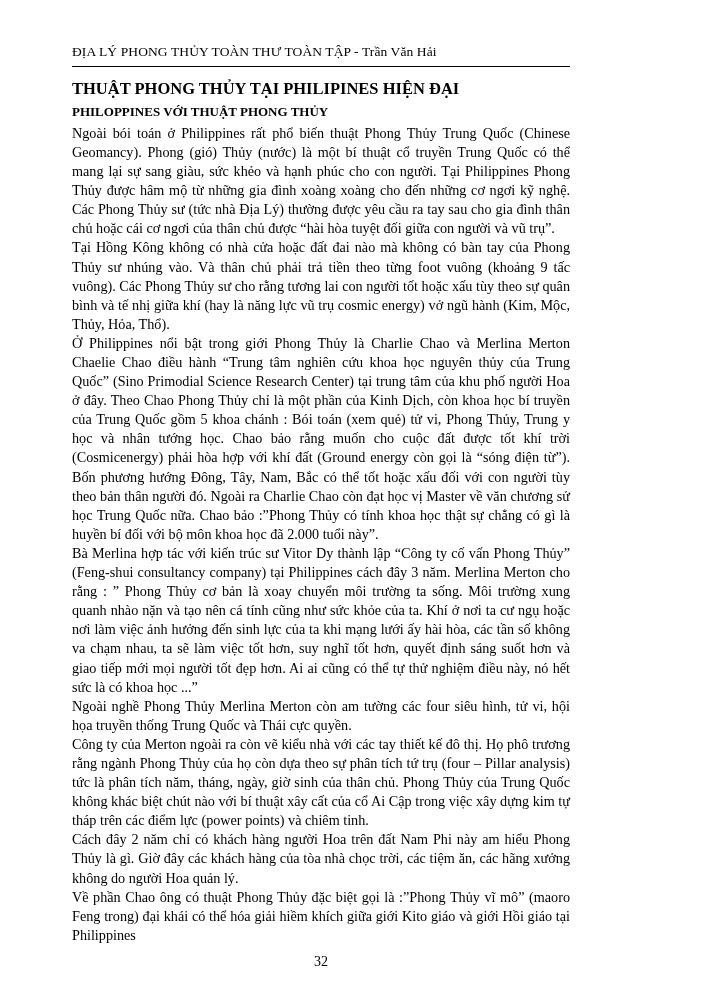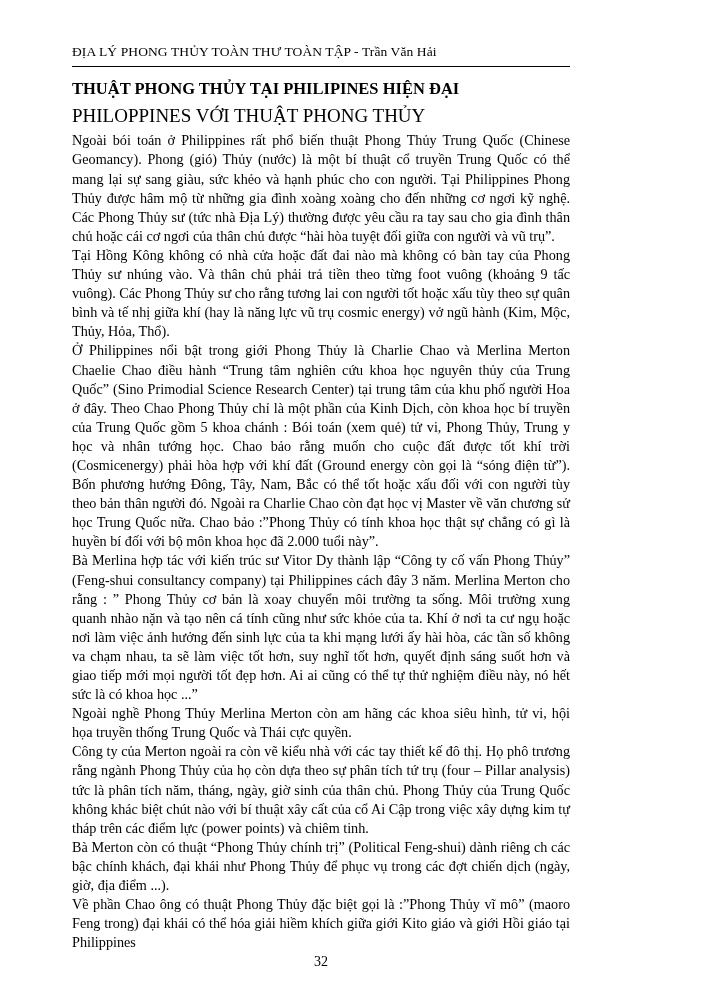--- a/index.html
+++ b/index.html
@@ -34,22 +34,22 @@
     margin: 0 0 12px 0;
     height: 0;
   }
   .doc-title {
     font-size: 16.5px;
     font-weight: bold;
     margin: 0 0 4px 0;
     line-height: 1.25;
   }
   .doc-subtitle {
-    font-size: 19px;
-    font-weight: normal;
+    font-size: 13px;
+    font-weight: bold;
     margin: 0 0 4px 0;
     line-height: 1.25;
   }
   .body-text p {
     font-size: 14.2px;
     line-height: 1.345;
     margin: 0;
     text-align: justify;
     text-justify: inter-word;
     text-indent: 0;
@@ -76,21 +76,21 @@
 
   <h1 class="doc-title">THUẬT PHONG THỦY TẠI PHILIPINES HIỆN ĐẠI</h1>
 
   <h2 class="doc-subtitle">PHILOPPINES VỚI THUẬT PHONG THỦY</h2>
 
   <div class="body-text">
     <p>Ngoài bói toán ở Philippines  rất phổ biến thuật Phong Thủy Trung Quốc (Chinese Geomancy). Phong (gió) Thủy (nước) là một bí thuật cổ truyền Trung Quốc có thể mang lại sự sang giàu, sức khẻo và hạnh phúc cho con người. Tại Philippines Phong Thủy được hâm mộ từ những gia đình xoàng xoàng cho đến những cơ ngơi kỹ nghệ. Các Phong Thủy sư (tức nhà Địa Lý) thường được yêu cầu ra tay sau cho gia đình thân chủ hoặc cái cơ ngơi của thân chủ được “hài hòa tuyệt đối giữa con người và vũ trụ”.</p>
     <p>Tại Hồng Kông không có nhà cửa hoặc đất đai nào mà không có bàn tay của Phong Thủy sư nhúng vào. Và thân chủ phải trả tiền theo từng foot vuông (khoảng 9 tấc vuông). Các Phong Thủy sư cho rằng tương lai con người tốt hoặc xấu tùy theo sự quân bình và tế nhị giữa khí (hay là năng lực vũ trụ cosmic energy) vở ngũ hành (Kim, Mộc, Thủy, Hỏa, Thổ).</p>
     <p>Ở Philippines nổi bật trong giới Phong Thủy là Charlie Chao và Merlina Merton Chaelie Chao điều hành “Trung tâm nghiên cứu khoa học nguyên thủy của Trung Quốc” (Sino Primodial Science Research Center) tại trung tâm của khu phố người Hoa ở đây. Theo Chao Phong Thủy chỉ là một phần của Kinh Dịch, còn khoa học bí truyền của Trung Quốc gồm 5 khoa chánh : Bói toán (xem quẻ) tử vi, Phong Thủy, Trung y học và nhân tướng học. Chao bảo rằng muốn cho cuộc đất được tốt khí trời (Cosmicenergy) phải hòa hợp với khí đất (Ground energy còn gọi là “sóng điện từ”). Bốn phương hướng Đông, Tây, Nam, Bắc có thể tốt hoặc xấu đối với con người tùy theo bản thân người đó. Ngoài ra Charlie Chao còn đạt học vị Master về văn chương sử học Trung Quốc nữa. Chao bảo :”Phong Thủy có tính khoa học thật sự chẳng có gì là huyền bí đối với bộ môn khoa học đã 2.000 tuổi này”.</p>
     <p>Bà Merlina hợp tác với kiến trúc sư Vitor Dy thành lập “Công ty cố vấn Phong Thủy” (Feng-shui consultancy company) tại Philippines cách đây 3 năm. Merlina Merton cho rằng : ” Phong Thủy cơ bản là xoay chuyển môi trường ta sống. Môi trường xung quanh nhào nặn và tạo nên cá tính cũng như sức khỏe của ta. Khí ở nơi ta cư ngụ hoặc nơi làm việc ảnh hưởng đến sinh lực của ta khi mạng lưới ấy hài hòa, các tần số không va chạm nhau, ta sẽ làm việc tốt hơn, suy nghĩ tốt hơn, quyết định sáng suốt hơn và giao tiếp mới mọi người tốt đẹp hơn. Ai ai cũng có thể tự thử nghiệm điều này, nó hết sức là có khoa học ...”</p>
-    <p>Ngoài nghề Phong Thủy Merlina Merton còn am hãng các khoa siêu hình, tử vi, hội họa truyền thống Trung Quốc và Thái cực quyền.</p>
+    <p>Ngoài nghề Phong Thủy Merlina Merton còn am tường các four siêu hình, tử vi, hội họa truyền thống Trung Quốc và Thái cực quyền.</p>
     <p>Công ty của Merton ngoài ra còn vẽ kiểu nhà với các tay thiết kế đô thị. Họ phô trương rằng ngành Phong Thủy của họ còn dựa theo sự phân tích tứ trụ (four – Pillar analysis) tức là phân tích năm, tháng, ngày, giờ sinh của thân chủ. Phong Thủy của Trung Quốc không khác biệt chút nào với bí thuật xây cất của cổ Ai Cập trong việc xây dựng kim tự tháp trên các điểm lực (power points) và chiêm tinh.</p>
-    <p>Bà Merton còn có thuật “Phong Thủy chính trị” (Political Feng-shui) dành riêng ch các bậc chính khách, đại khái như Phong Thủy để phục vụ trong các đợt chiến dịch (ngày, giờ, địa điểm ...).</p>
+    <p>Cách đây 2 năm chỉ có khách hàng người Hoa trên đất Nam Phi này am hiểu Phong Thủy là gì. Giờ đây các khách hàng của tòa nhà chọc trời, các tiệm ăn, các hãng xưởng không do người Hoa quản lý.</p>
     <p>Về phần Chao ông có thuật Phong Thủy đặc biệt gọi là :”Phong Thủy vĩ mô” (maoro Feng trong) đại khái có thể hóa giải hiềm khích giữa giới Kito giáo và giới Hồi giáo tại Philippines</p>
   </div>
 
   <div class="page-number">32</div>
 
 </div>
 
 </body></html>

